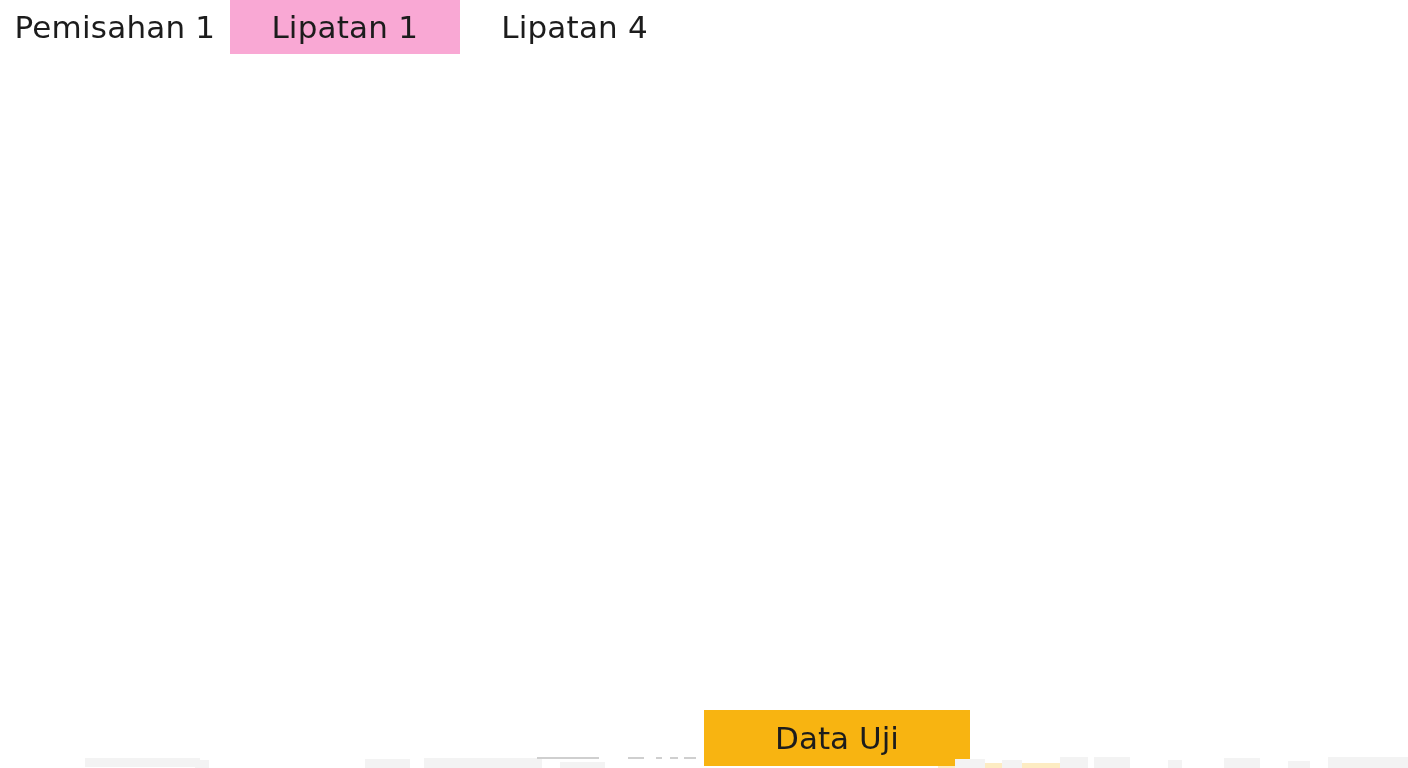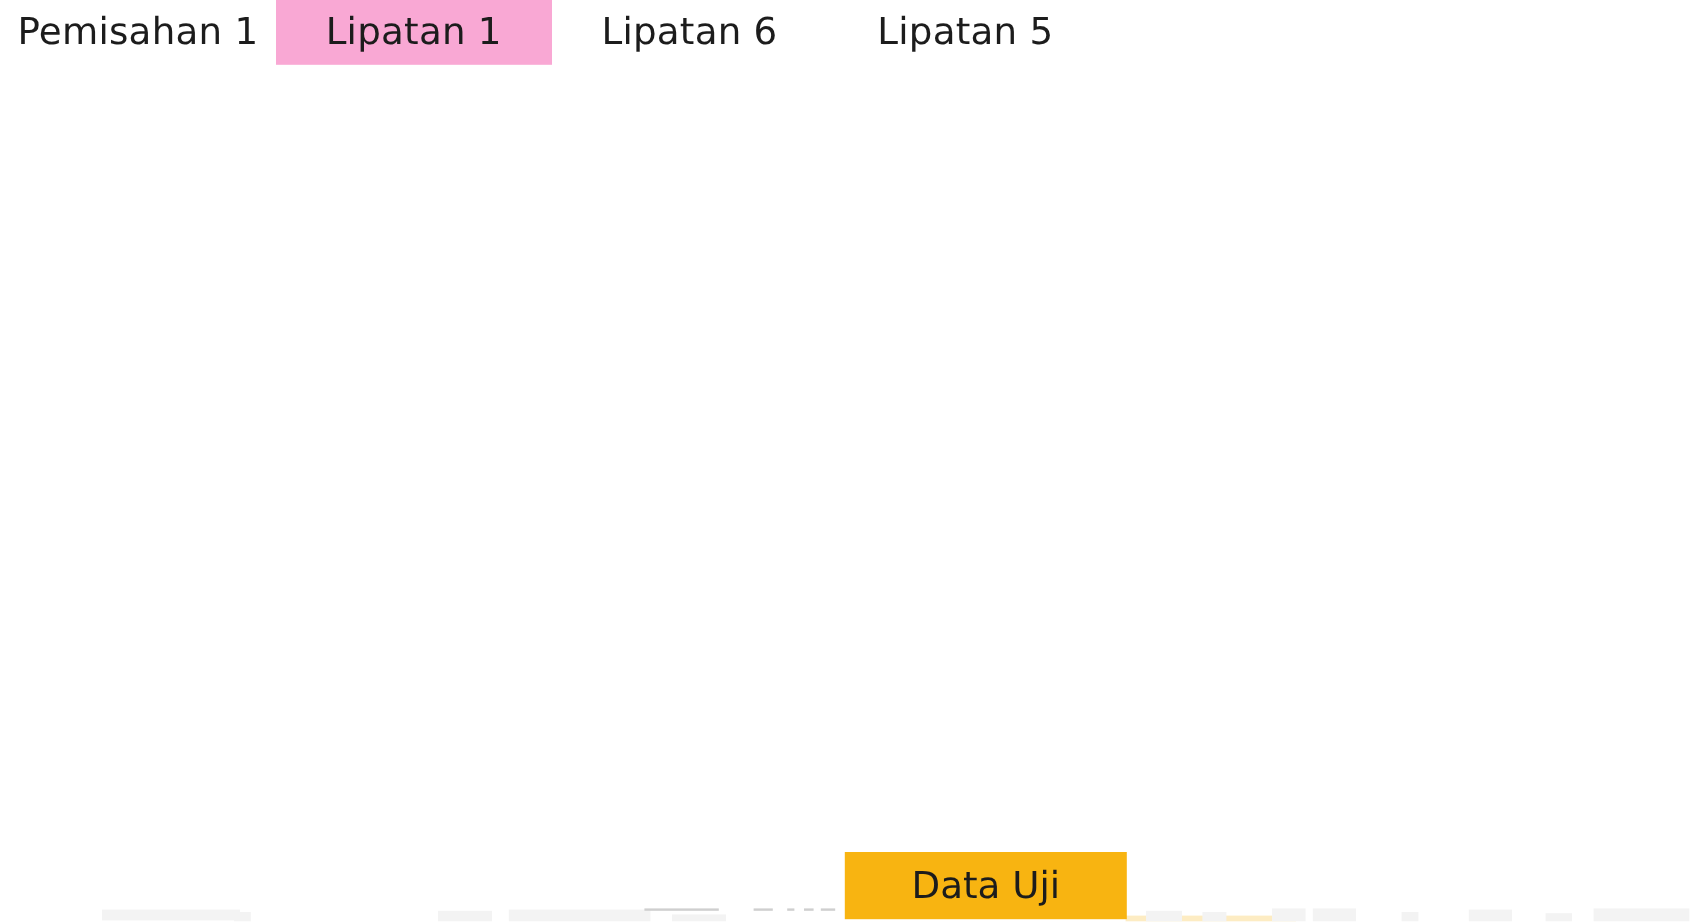--- a/index.html
+++ b/index.html
@@ -33,21 +33,21 @@
     white-space: nowrap;
     cursor: default;
   }
   .tab.active {
     background: #f9a8d4;
   }
   
   .data-uji {
     position: absolute;
     left: 704px; top: 710px;
-    width: 235px; height: 56px;
+    width: 266px; height: 56px;
     background: #F8B411;
     display: flex;
     align-items: center;
     justify-content: center;
     font-size: 31px;
     color: #1c1c1c;
     white-space: nowrap;
   }
   
   .artifact {
@@ -59,22 +59,21 @@
   .artifact.amber { background: #F8B411; opacity: 0.25; }
 </style>
 </head>
 <body>
 
 <div class="slide">
 
   <div class="header-row">
     <div class="tab">Pemisahan 1</div>
     <div class="tab active">Lipatan 1</div>
-    <div class="tab">Lipatan 6</div>
-    <div class="tab">Lipatan 5</div>
+    <div class="tab">Lipatan 4</div>
   </div>
 
   <div class="data-uji">Data Uji</div>
 
   <div class="artifact" style="left:85px;   top:758px; width:115px; height:9px;"></div>
   <div class="artifact" style="left:195px;  top:760px; width:14px;  height:8px;"></div>
   <div class="artifact" style="left:365px;  top:759px; width:45px;  height:9px;"></div>
   <div class="artifact" style="left:424px;  top:758px; width:118px; height:10px;"></div>
   <div class="artifact dark" style="left:537px; top:757px; width:62px; height:2px;"></div>
   <div class="artifact dark" style="left:628px; top:757px; width:16px; height:2px;"></div>

